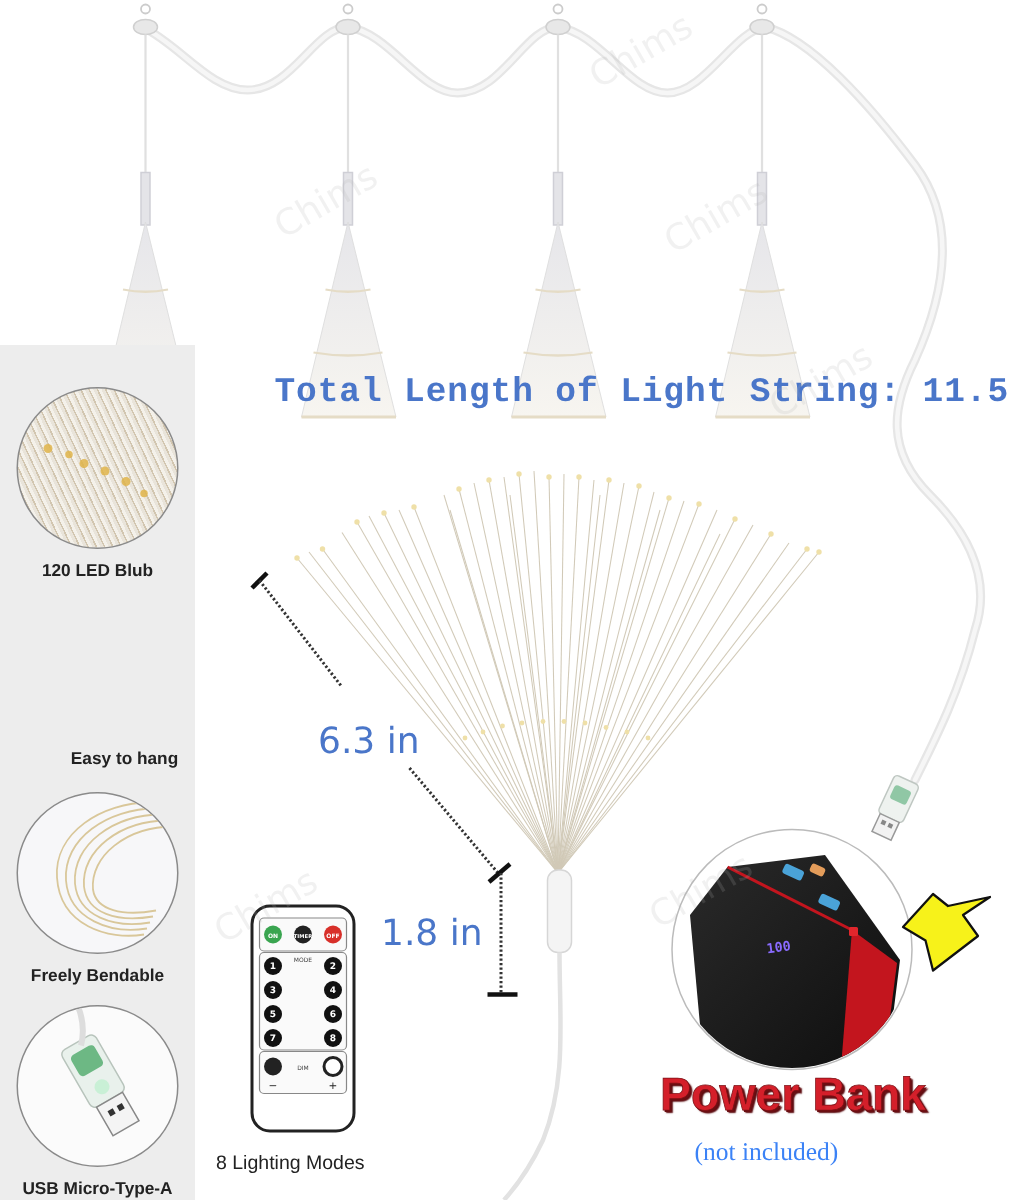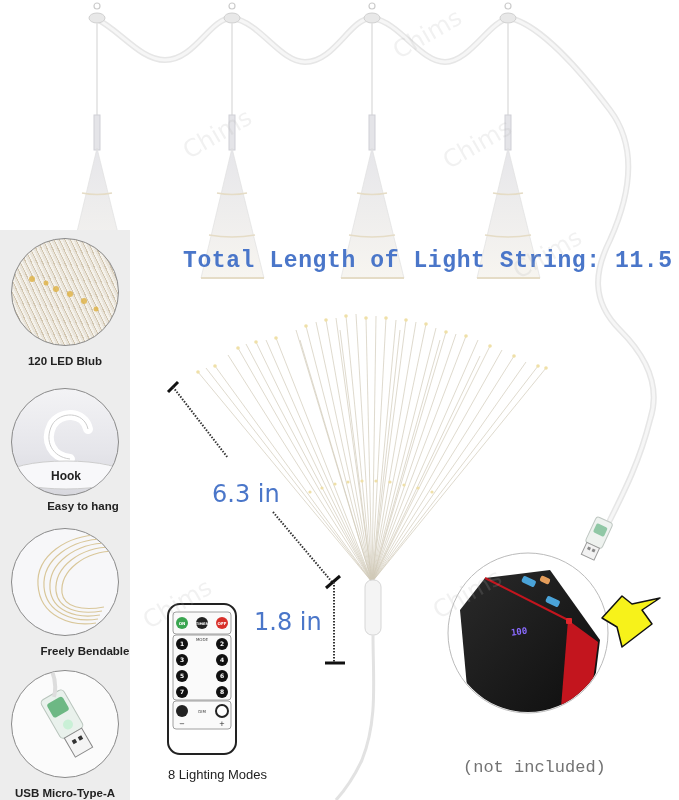--- a/index.html
+++ b/index.html
@@ -37,21 +37,21 @@
     }
     .power-bank-title {
       position: absolute; left: 440px; top: 712px;
       font-family: "Liberation Sans", sans-serif; font-weight: bold; font-size: 31px;
       color: #d41f2a; white-space: nowrap;
       text-shadow: 1px 1px 0 #6b0e12, 2px 2px 1px #5a0a0e;
       -webkit-text-stroke: 0.5px #7a1014;
     }
     .not-included {
       position: absolute; left: 463px; top: 758px;
-      font-family: Liberation Mono, monospace; font-size: 17px; color: #737373; white-space: nowrap;
+      font-family: Liberation Serif, serif; font-size: 17px; color: #3b82f6; white-space: nowrap;
     }
     .watermark {
       position: absolute; font-family: "DejaVu Sans", sans-serif; font-size: 24px; color: rgba(180,180,180,0.18);
       transform: rotate(-30deg); white-space: nowrap; pointer-events: none;
     }
     svg { position: absolute; left: 0; top: 0; }
   </style>
 </head>
 <body>
 
@@ -268,62 +268,54 @@
       </g>
     </g>
 
     <g>
       <polygon points="602,618 622,596 632,604 660,598 642,610 652,624 622,647 617,627" fill="#f7f21a" stroke="#111" stroke-width="1.5" stroke-linejoin="round"></polygon>
     </g>
   </svg>
 
   <div class="sidebar">
 
-    <div class="feature" style="top:8px; height:130px;">
+    <div class="feature" style="top:28px; height:130px;">
       <div class="circle" style="top:0;
         background: repeating-linear-gradient(65deg, #e9e4da 0 2px, #d2c6b0 2px 3px, #f4f1ea 3px 5px);">
         <svg width="108" height="108" viewBox="0 0 108 108" style="position:absolute;left:0;top:0;">
           <g fill="#e0b44a" opacity="0.85">
             <circle cx="20" cy="40" r="3"></circle>
               <circle cx="34" cy="44" r="2.5"></circle>
               <circle cx="44" cy="50" r="3"></circle>
             <circle cx="58" cy="55" r="3"></circle>
               <circle cx="72" cy="62" r="3"></circle>
               <circle cx="84" cy="70" r="2.5"></circle>
           </g>
         </svg>
       </div>
       <div class="lbl" style="top:117px;">120 LED Blub</div>
     </div>
 
     <div class="feature" style="top:158px; height:130px;">
-      <div class="circle" style="top:0; background: linear-gradient(180deg,#f3f3f5 0%, #e5e5ea 60%, #d8d8de 100%);">
-        <svg width="108" height="108" viewBox="0 0 108 108" style="position:absolute;left:0;top:0;">
-          <path d="M58,70 C40,68 32,52 40,36 C48,22 72,22 76,40" fill="none" stroke="#fff" stroke-width="10" stroke-linecap="round"></path>
-          <path d="M58,70 C40,68 32,52 40,36 C48,22 72,22 76,40" fill="none" stroke="#ccc" stroke-width="1"></path>
-          <ellipse cx="54" cy="86" rx="60" ry="14" fill="#f8f8fa" stroke="#ccc"></ellipse>
-        </svg>
-        <div class="lbl" style="top:80px; left:-11px; font-size:12px;">Hook</div>
-      </div>
       <div class="lbl" style="top:112px;padding-left:36px;">Easy to hang</div>
     </div>
 
     <div class="feature" style="top:298px; height:130px;">
       <div class="circle" style="top:0; background:#f7f7f9;">
         <svg width="108" height="108" viewBox="0 0 108 108" style="position:absolute;left:0;top:0;">
           <g fill="none" stroke="#d9c79a" stroke-width="1.2">
             <path d="M92,10 C60,10 30,30 32,58 C34,84 62,94 86,90"></path>
             <path d="M96,14 C64,14 36,34 38,60 C40,82 64,90 88,86"></path>
             <path d="M100,18 C68,18 42,38 44,62 C46,80 66,86 90,82"></path>
             <path d="M88,6 C56,6 24,26 26,56 C28,88 60,98 84,94"></path>
             <path d="M104,22 C72,22 48,42 50,64 C52,78 70,82 92,78"></path>
           </g>
         </svg>
       </div>
-      <div class="lbl" style="top:117px;margin-left:20px;">Freely Bendable</div>
+      <div class="lbl" style="top:117px;">Freely Bendable</div>
     </div>
 
     <div class="feature" style="top:440px; height:130px;padding-left:44px;">
       <div class="circle" style="top:0; background:#fbfbfb;">
         <svg width="108" height="108" viewBox="0 0 108 108" style="position:absolute;left:0;top:0;">
           <g transform="translate(54,50) rotate(-30)">
             <rect x="-13" y="-30" width="26" height="44" rx="4" fill="#e9f1ec" stroke="#b8c4bc"></rect>
             <rect x="-9" y="-24" width="18" height="16" rx="3" fill="#4eaa6a" opacity="0.8"></rect>
             <circle cx="0" cy="4" r="5" fill="#c9f0d6"></circle>
             <rect x="-10" y="14" width="20" height="22" fill="#f4f4f4" stroke="#888"></rect>
@@ -335,22 +327,23 @@
       </div>
       <div class="lbl" style="top:117px;">USB Micro-Type-A</div>
     </div>
   </div>
 
   <div class="title">Total Length of Light String: 11.5 ft</div>
 
   <div class="dim-label" style="left:212px; top:480px;">6.3 in</div>
   <div class="dim-label" style="left:254px; top:608px;text-align:right;">1.8 in</div>
 
-  <div class="caption" style="left:168px; top:767px;">8 Lighting Modes</div>
-
+  <div class="caption" style="left:144px; top:767px;">8 Lighting Modes</div>
+
+  <div class="power-bank-title">Power Bank</div>
   <div class="not-included">(not included)</div>
 
   <div class="watermark" style="left:390px; top:20px;">Chims</div>
   <div class="watermark" style="left:180px; top:120px;">Chims</div>
   <div class="watermark" style="left:440px; top:130px;">Chims</div>
   <div class="watermark" style="left:510px; top:240px;">Chims</div>
   <div class="watermark" style="left:140px; top:590px;">Chims</div>
   <div class="watermark" style="left:430px; top:580px;">Chims</div>
 </div>
 

